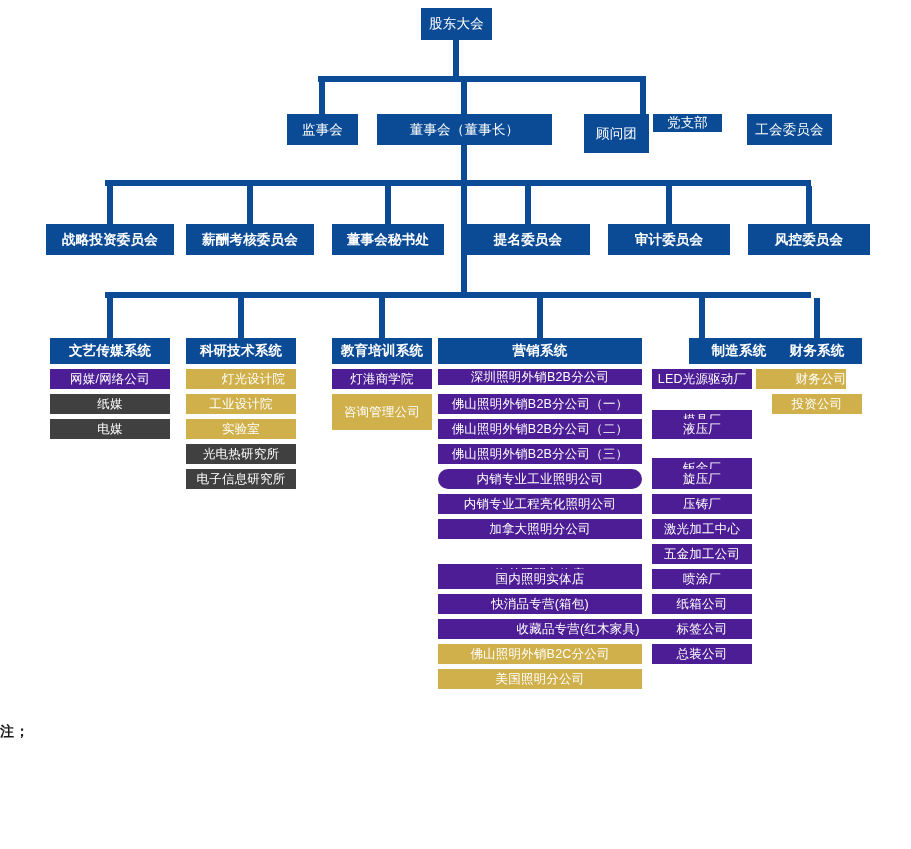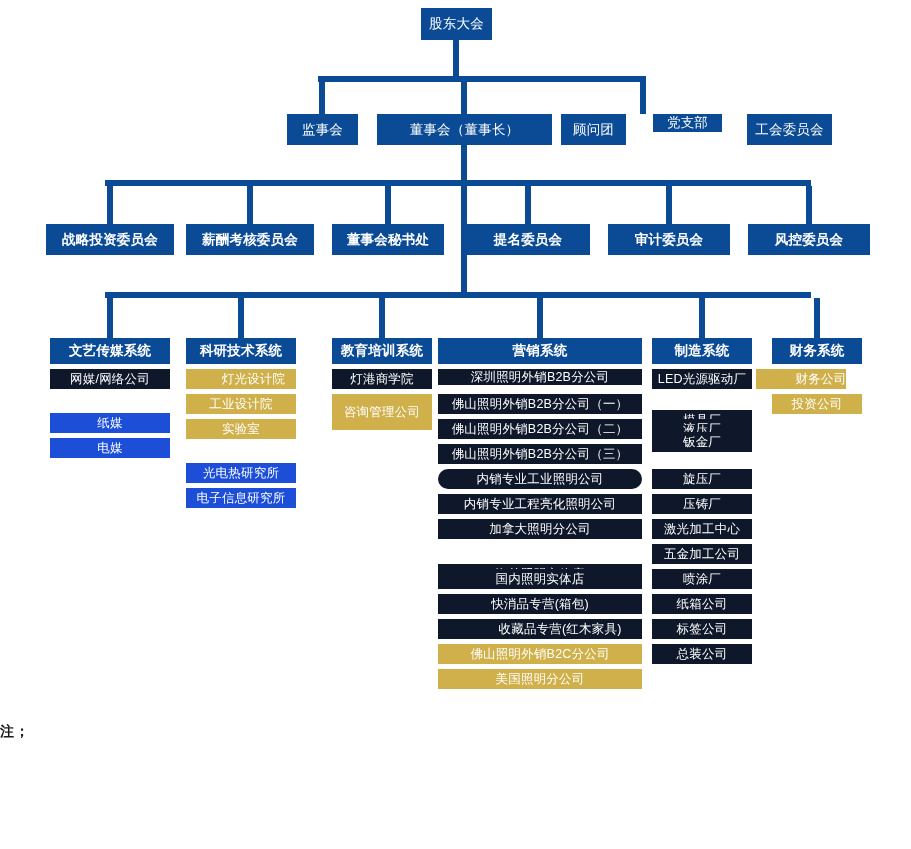--- a/index.html
+++ b/index.html
@@ -27,23 +27,23 @@
     align-items: center;
     justify-content: center;
     color: #ffffff;
     font-size: 13px;
     line-height: 1;
     letter-spacing: 0.2px;
     white-space: nowrap;
     font-weight: 500;
   }
   .node.blue   { background: #0b4b96; }
-  .node.green  { background: #0f172a; }
+  .node.green  { background: #4c1d95; }
   .node.gold   { background: #d0b04a; }
-  .node.red    { background: #1d4ed8; margin-top: 19px; }
+  .node.red    { background: #404040; }
 
   .node.hdr {
     font-weight: 700;
     font-size: 13.5px;
   }
   .node.top {
     font-size: 13.5px;
   }
   .node.leaf {
     font-size: 12.5px;
@@ -77,21 +77,21 @@
 </style>
 </head>
 <body>
 
 <div id="chart">
     <div class="node blue top" style="left: 421px; top: 8px; width: 71px; height: 32px;">股东大会</div>
     <div class="conn" style="left: 453px; top: 40px; width: 6px; height: 42px;"></div>
     <div class="conn" style="left: 318px; top: 76px; width: 328px; height: 6px;"></div>
     <div class="node blue top" style="left: 287px; top: 114px; width: 71px; height: 31px;">监事会</div>
     <div class="node blue top" style="left: 377px; top: 114px; width: 175px; height: 31px;">董事会（董事长）</div>
-    <div class="node blue top" style="left: 561px; top: 114px; width: 65px; height: 31px;">顾问团</div>
+    <div class="node blue top" style="left: 584px; top: 114px; width: 65px; height: 39px;">顾问团</div>
     <div class="node blue top" style="left: 653px; top: 114px; width: 69px; height: 18px;">党支部</div>
     <div class="node blue top" style="left: 747px; top: 114px; width: 85px; height: 31px;">工会委员会</div>
     <div class="conn" style="left: 319px; top: 78px; width: 6px; height: 36px;"></div>
     <div class="conn" style="left: 461px; top: 78px; width: 6px; height: 36px;"></div>
     <div class="conn" style="left: 640px; top: 78px; width: 6px; height: 36px;"></div>
     <div class="conn" style="left: 461px; top: 145px; width: 6px; height: 37px;"></div>
     <div class="conn" style="left: 105px; top: 180px; width: 706px; height: 6px;"></div>
     <div class="node blue hdr" style="left: 46px; top: 224px; width: 128px; height: 31px;">战略投资委员会</div>
     <div class="conn" style="left: 107px; top: 186px; width: 6px; height: 38px;"></div>
     <div class="node blue hdr" style="left: 186px; top: 224px; width: 128px; height: 31px;">薪酬考核委员会</div>
@@ -127,29 +127,29 @@
     <div class="node green leaf" style="left: 438px; top: 369px; width: 204px; height: 16px;">深圳照明外销B2B分公司</div>
     <div class="node green leaf" style="left: 438px; top: 394px; width: 204px; height: 20px;">佛山照明外销B2B分公司（一）</div>
     <div class="node green leaf" style="left: 438px; top: 419px; width: 204px; height: 20px;">佛山照明外销B2B分公司（二）</div>
     <div class="node green leaf" style="left: 438px; top: 444px; width: 204px; height: 20px;">佛山照明外销B2B分公司（三）</div>
     <div class="node green leaf" style="left: 438px; top: 469px; width: 204px; height: 20px; border-radius: 10px;">内销专业工业照明公司</div>
     <div class="node green leaf" style="left: 438px; top: 494px; width: 204px; height: 20px;">内销专业工程亮化照明公司</div>
     <div class="node green leaf" style="left: 438px; top: 519px; width: 204px; height: 20px;">加拿大照明分公司</div>
     <div class="node green leaf" style="left: 438px; top: 564px; width: 204px; height: 20px; text-align: center;">海外照明实体店</div>
     <div class="node green leaf" style="left: 438px; top: 569px; width: 204px; height: 20px;">国内照明实体店</div>
     <div class="node green leaf" style="left: 438px; top: 594px; width: 204px; height: 20px;">快消品专营(箱包)</div>
-    <div class="node green leaf" style="left: 438px; top: 619px; width: 204px; height: 20px; padding-left: 40px;">收藏品专营(红木家具)</div>
+    <div class="node green leaf" style="left: 438px; top: 619px; width: 240px; height: 20px; padding-left: 40px;">收藏品专营(红木家具)</div>
     <div class="node gold leaf" style="left: 438px; top: 644px; width: 204px; height: 20px;">佛山照明外销B2C分公司</div>
     <div class="node gold leaf" style="left: 438px; top: 669px; width: 204px; height: 20px;">美国照明分公司</div>
-    <div class="node blue hdr" style="left: 652px; top: 338px; width: 100px; height: 26px;">制造系统</div>
+    <div class="node blue hdr" style="left: 689px; top: 338px; width: 100px; height: 26px;">制造系统</div>
     <div class="conn" style="left: 699px; top: 298px; width: 6px; height: 40px;"></div>
     <div class="node green leaf" style="left: 652px; top: 369px; width: 100px; height: 20px;">LED光源驱动厂</div>
     <div class="node green leaf" style="left: 652px; top: 394px; width: 100px; height: 20px; margin-top: 16px;">模具厂</div>
     <div class="node green leaf" style="left: 652px; top: 419px; width: 100px; height: 20px;">液压厂</div>
-    <div class="node green leaf" style="left: 652px; top: 432px; width: 100px; height: 20px;">钣金厂</div>
+    <div class="node green leaf" style="left: 652px; top: 458px; width: 100px; height: 20px;">钣金厂</div>
     <div class="node green leaf" style="left: 652px; top: 469px; width: 100px; height: 20px;">旋压厂</div>
     <div class="node green leaf" style="left: 652px; top: 494px; width: 100px; height: 20px;">压铸厂</div>
     <div class="node green leaf" style="left: 652px; top: 519px; width: 100px; height: 20px;">激光加工中心</div>
     <div class="node green leaf" style="left: 652px; top: 544px; width: 100px; height: 20px;">五金加工公司</div>
     <div class="node green leaf" style="left: 652px; top: 569px; width: 100px; height: 20px;">喷涂厂</div>
     <div class="node green leaf" style="left: 652px; top: 594px; width: 100px; height: 20px;">纸箱公司</div>
     <div class="node green leaf" style="left: 652px; top: 619px; width: 100px; height: 20px;">标签公司</div>
     <div class="node green leaf" style="left: 652px; top: 644px; width: 100px; height: 20px;">总装公司</div>
     <div class="node blue hdr" style="left: 772px; top: 338px; width: 90px; height: 26px;">财务系统</div>
     <div class="conn" style="left: 814px; top: 298px; width: 6px; height: 40px;"></div>

